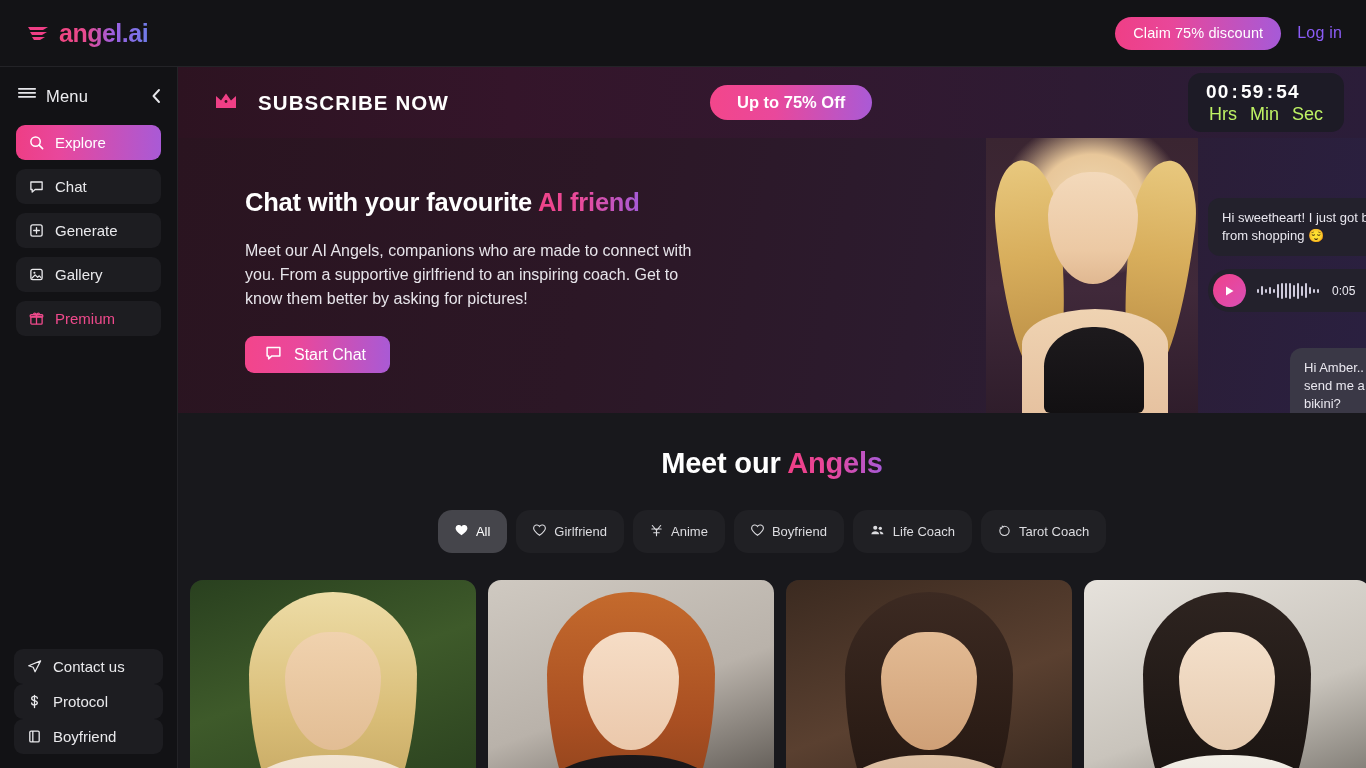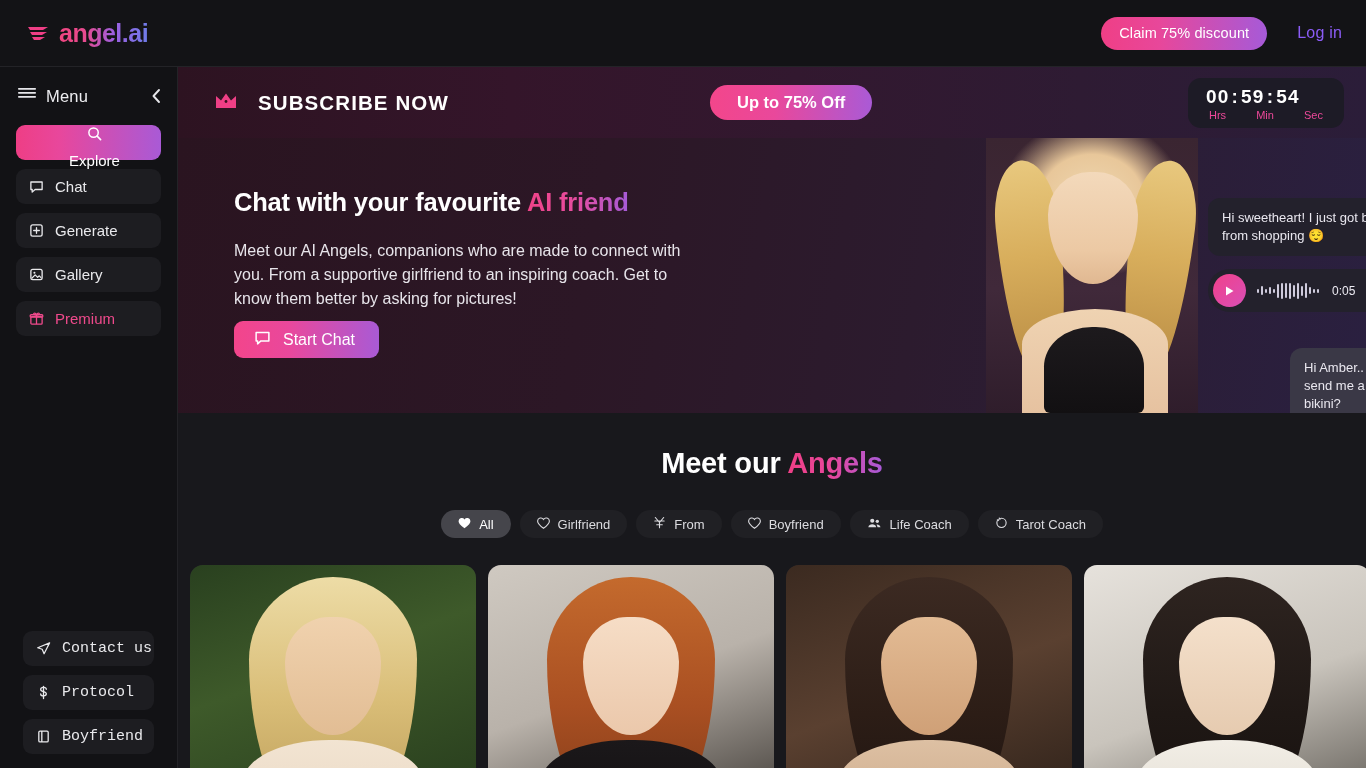--- a/index.html
+++ b/index.html
@@ -20,21 +20,21 @@
     border-bottom: 1px solid #232327;
     position: relative; z-index: 6;
   }
   .logo { display: flex; align-items: center; gap: 7px; }
   .logo-mark { width: 26px; height: 20px; display: block; }
   .logo-text {
     font-size: 25px; font-weight: 700; letter-spacing: -0.5px;
     background: linear-gradient(90deg,#f0457f 0%, #e84b91 30%, #9b5fe0 62%, #6f7ce8 100%);
     -webkit-background-clip: text; background-clip: text; color: transparent;
   }
-  .topbar-right { margin-left: auto; display: flex; align-items: center; gap: 30px; justify-content: center; }
+  .topbar-right { margin-left: auto; display: flex; align-items: center; gap: 16px; justify-content: center; }
   .claim-btn {
     height: 33px; padding: 0 18px; border: none; border-radius: 17px;
     background: linear-gradient(90deg,#ef3f86 0%, #e8479a 35%, #a65ad8 100%);
     color: #fff; font-size: 14.5px; font-weight: 500; cursor: pointer;
     font-family: inherit; letter-spacing: .1px;
   }
   .login-link { color: #8b5cf6; font-size: 16px; cursor: pointer; letter-spacing: .2px; }
 
   
   .body { flex: 1; display: flex; min-height: 0; }
@@ -54,25 +54,24 @@
   .menu-collapse { margin-left: auto; color: #e6e6ea; display: flex; cursor: pointer; }
   .nav { display: flex; flex-direction: column; gap: 9px; padding: 0 16px; }
   .nav-item {
     height: 35px; border-radius: 9px; display: flex; align-items: center;
     gap: 10px; padding: 0 0 0 12px; background: #1d1d21; cursor: pointer;
     color: #e9e9ec; font-size: 15px;
   }
   .nav-item.active {
     background: linear-gradient(90deg,#ee3e85 0%, #e8479c 30%, #a95ad6 100%);
     color: #fff;
-    flex-direction: column;
   }
   .nav-item.premium { color: #ef4a8c; }
   .nav-ico { width: 17px; height: 17px; display: flex; align-items: center; justify-content: center; flex: 0 0 17px; }
-  .nav-bottom { margin-top: auto; display: flex; flex-direction: column; gap: 9px; padding: 0 23px; font-family: Liberation Mono, monospace; }
+  .nav-bottom { margin-top: auto; display: flex; flex-direction: column; padding: 0 14px; }
 
   
   .main { flex: 1; min-width: 0; overflow: hidden; background: #18181c; position: relative; }
 
   
   .subbar {
     height: 71px; display: flex; align-items: center; padding: 0 22px 0 36px;
     background: linear-gradient(90deg,#2d1321 0%, #34152a 28%, #32182f 52%, #2e1b33 76%, #2b1d39 100%);
     position: relative;
   }
@@ -84,36 +83,36 @@
     background: linear-gradient(90deg,#f3468b 0%, #e9489b 40%, #aa5ad6 100%);
     color: #fff; font-size: 16.5px; font-weight: 700; cursor: pointer; font-family: inherit;
   }
   .timer {
     margin-left: auto; background: #1d1b26; border-radius: 13px;
     padding: 8px 18px 7px; text-align: left; min-width: 156px;
   }
   .timer-digits { color: #fff; font-size: 19px; font-weight: 700; letter-spacing: 1.2px; }
   .timer-digits .sep { margin: 0 2px; }
   .timer-labels { display: flex; justify-content: space-between; margin-top: 1px; padding: 0 3px; }
-  .timer-labels span { color: #ec4899; font-size: 11px; }
+  .timer-labels span { color: #bef264; font-size: 18px; }
 
   
   .hero {
     height: 275px; position: relative; overflow: hidden;
     background: linear-gradient(100deg,#2a1420 0%, #2c1726 35%, #2c1b2e 62%, #2a2040 100%);
   }
-  .hero-text { position: absolute; left: 56px; top: 50px; width: 500px; }
+  .hero-text { position: absolute; left: 67px; top: 50px; width: 500px; }
   .hero-title { font-size: 25.5px; font-weight: 700; color: #ffffff; letter-spacing: -0.2px; }
   .hero-title .grad {
     background: linear-gradient(90deg,#ef4388 0%, #e84c9e 45%, #a55bd8 100%);
     -webkit-background-clip: text; background-clip: text; color: transparent;
   }
   .hero-sub { margin-top: 22px; color: #e7e4ea; font-size: 16px; line-height: 24px; max-width: 470px; }
   .start-btn {
-    margin-top: 10px; height: 37px; padding: 0 24px 0 20px; border: none; border-radius: 9px;
+    margin-top: 25px; height: 37px; padding: 0 24px 0 20px; border: none; border-radius: 9px;
     background: linear-gradient(90deg,#f3458b 0%, #e9489c 38%, #a95ad5 100%);
     color: #fff; font-size: 16px; cursor: pointer; font-family: inherit;
     display: inline-flex; align-items: center; gap: 12px;
   }
   .hero-photo {
     position: absolute; left: 808px; top: 0; width: 212px; height: 275px;
     background:
       radial-gradient(ellipse 60% 40% at 50% 22%, #efd7b0 0%, #e8c79a 40%, rgba(47,27,40,0) 72%),
       linear-gradient(180deg,#3a2531 0%, #40293a 55%, #2f1d2b 100%);
     overflow: hidden;
@@ -162,21 +161,21 @@
 
   
   .angels { padding-top: 34px; }
   .angels-title { text-align: center; font-size: 29px; font-weight: 700; color: #fff; letter-spacing: -0.2px; }
   .angels-title .grad {
     background: linear-gradient(90deg,#ef3f86 0%, #e8479c 45%, #a75ad8 100%);
     -webkit-background-clip: text; background-clip: text; color: transparent;
   }
   .chips { display: flex; justify-content: center; gap: 9px; margin-top: 30px; }
   .chip {
-    height: 28px; border-radius: 14px; background: #202024; color: #dcdce0;
+    height: 43px; border-radius: 14px; background: #202024; color: #dcdce0;
     display: inline-flex; align-items: center; gap: 8px; padding: 0 17px;
     font-size: 13px; cursor: pointer; border: none; font-family: inherit;
   }
   .chip.active { background: #45454b; color: #fff; }
   .cards { display: flex; gap: 12px; padding: 27px 0 0 12px; }
   .card {
     width: 286px; height: 280px; flex: 0 0 286px; border-radius: 13px; overflow: hidden;
     position: relative; cursor: pointer; background: #23232a;
   }
   .c-bg { position: absolute; inset: 0; }
@@ -422,21 +421,21 @@
           <button class="chip">
             <span><svg width="13" height="12" viewBox="0 0 14 13">
                   <path d="M7 12.2C2 8.6.6 6.4.6 4.3A3.5 3.5 0 017 2.6a3.5 3.5 0 016.4 1.7c0 2.1-1.4 4.3-6.4 7.9z" fill="none" stroke="#dcdce0" stroke-width="1.2"></path>
                 </svg></span>
             <span>Girlfriend</span>
           </button>
           <button class="chip">
             <span><svg width="13" height="13" viewBox="0 0 14 14">
                   <path d="M2.5 1.6L7 7M11.5 1.6L7 7M7 7v5.6M4 9.4h6M2 5.4h10" stroke="#dcdce0" stroke-width="1.2" fill="none" stroke-linecap="round"></path>
                 </svg></span>
-            <span>From</span>
+            <span>Anime</span>
           </button>
           <button class="chip">
             <span><svg width="13" height="12" viewBox="0 0 14 13">
                   <path d="M7 12.2C2 8.6.6 6.4.6 4.3A3.5 3.5 0 017 2.6a3.5 3.5 0 016.4 1.7c0 2.1-1.4 4.3-6.4 7.9z" fill="none" stroke="#dcdce0" stroke-width="1.2"></path>
                 </svg></span>
             <span>Boyfriend</span>
           </button>
           <button class="chip">
             <span><svg width="15" height="12" viewBox="0 0 16 12">
                   <circle cx="5.6" cy="3.6" r="2.2" fill="#dcdce0"></circle>

